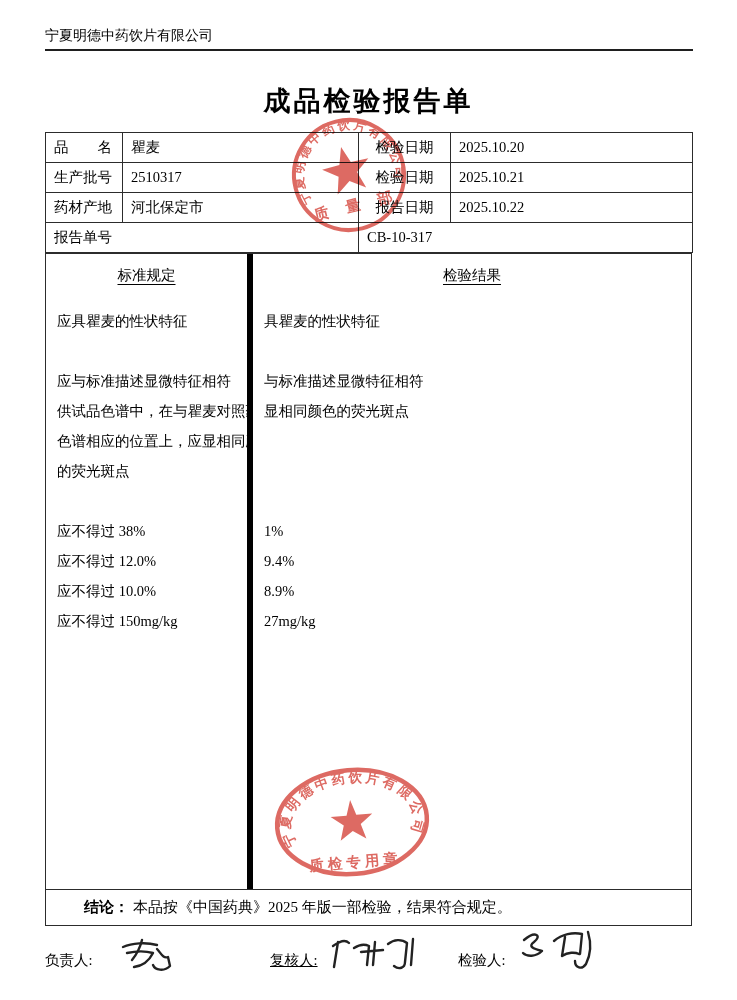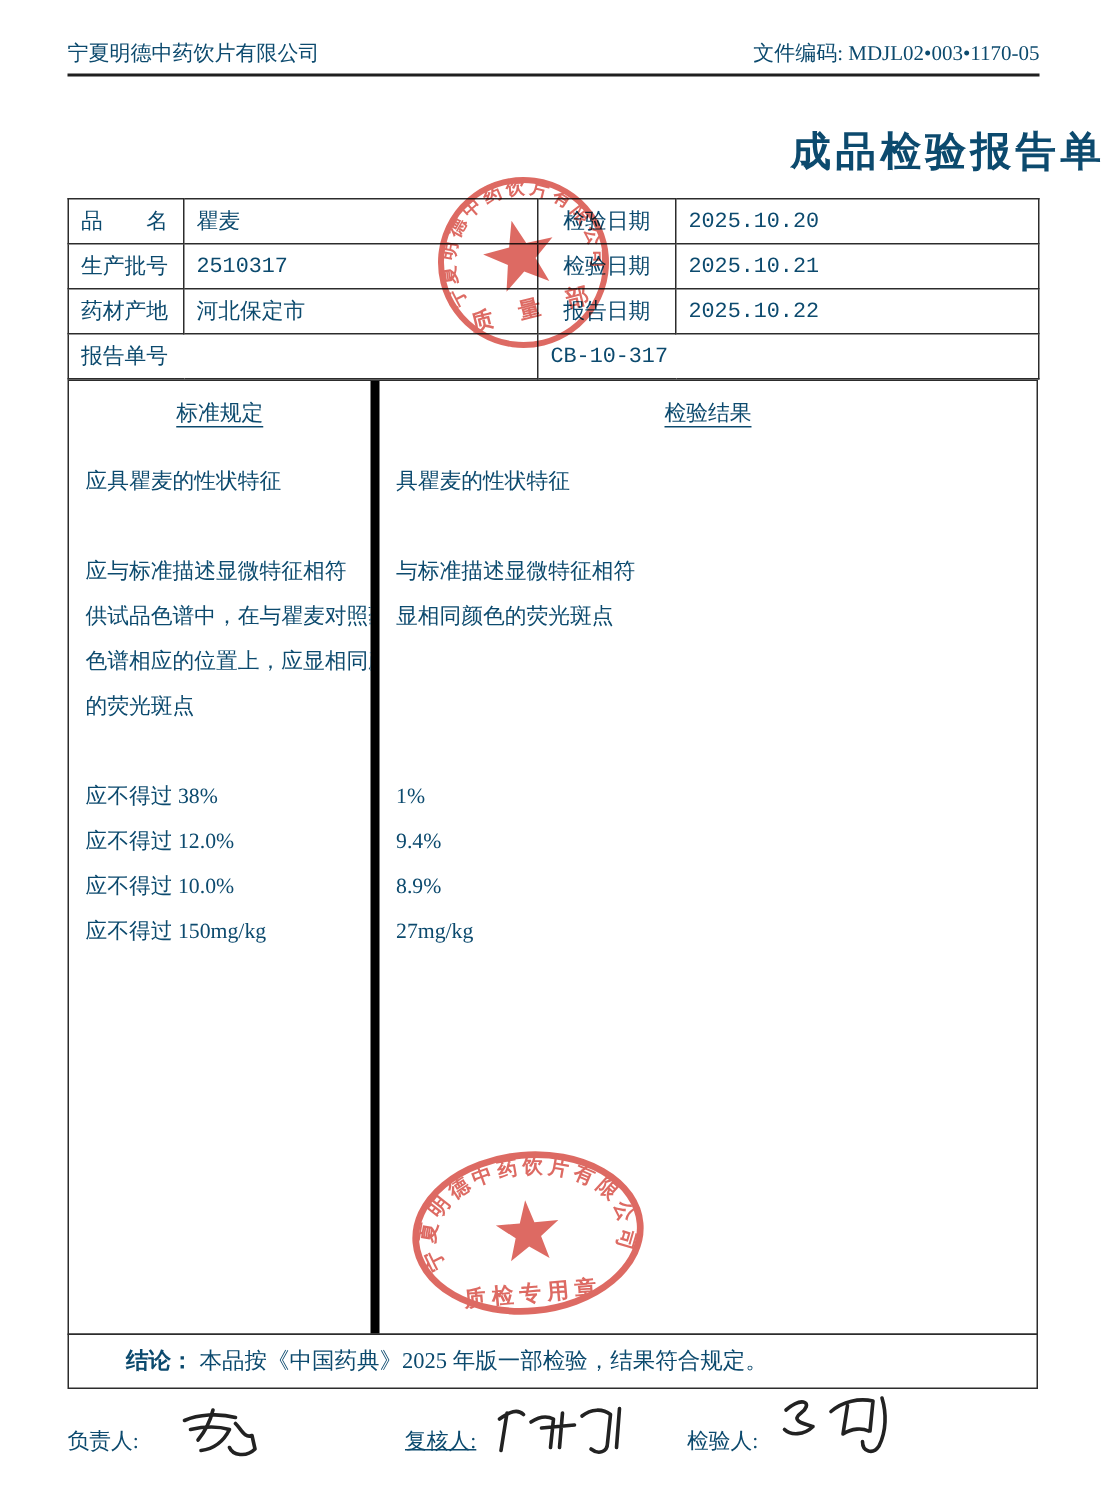--- a/index.html
+++ b/index.html
@@ -1,28 +1,28 @@
 <!DOCTYPE html>
 <html><head>
 <meta charset="utf-8">
 <style>
   html,body{margin:0;padding:0;background:#fff;}
   .page{
     position:relative;width:737px;height:1000px;background:#ffffff;
-    font-family:"Liberation Serif","DejaVu Serif",serif;color:#0c4a6e;overflow:hidden;
+    font-family:"Liberation Serif","DejaVu Serif",serif;color:#000000;overflow:hidden;
   }
   
   .doc-header{position:absolute;left:45px;right:44px;top:27px;display:flex;
     justify-content:space-between;font-size:14px;}
   .header-rule{position:absolute;left:45px;right:44px;top:49px;border-top:2px solid #1f1f1f;}
-  .title{position:absolute;left:0;top:83px;width:100%;text-align:right;
+  .title{position:absolute;left:0;top:83px;width:100%;text-align:center;
     font-size:27px;font-weight:bold;letter-spacing:3px;}
   
   table.info{position:absolute;left:45px;top:132px;width:647px;border-collapse:collapse;
-    table-layout:fixed;font-size:14.5px;font-family:Liberation Mono, monospace;}
+    table-layout:fixed;font-size:14.5px;}
   table.info td{border:1px solid #2c2c2c;height:29px;padding:0 8px;overflow:hidden;white-space:nowrap;}
   td.lab2{text-align:center;padding:0 4px;}
   
   .main{position:absolute;left:45px;top:253px;width:647px;height:637px;
     border:1px solid #2c2c2c;box-sizing:border-box;display:flex;font-size:14.5px;}
   .col{box-sizing:border-box;height:100%;}
   .col.c1{width:215px;border-right:1px solid #2c2c2c;}
   .col.c2{width:207px;border-right:6px solid #000000;}
   .col.c3{flex:1;}
   .col-head{height:52px;box-sizing:border-box;padding-top:12px;text-align:center;}
@@ -42,21 +42,20 @@
   .stamp{position:absolute;pointer-events:none;mix-blend-mode:multiply;opacity:.8;}
   .stamp text{font-family:"Liberation Serif","DejaVu Serif",serif;font-weight:bold;}
 </style>
 </head>
 <body>
 
 <div class="page">
 
   <div class="doc-header">
     <span>宁夏明德中药饮片有限公司</span>
-    <span>文件编码: MDJL02•003•1170-05</span>
   </div>
   <div class="header-rule"></div>
 
   <div class="title">成品检验报告单</div>
 
   <table class="info">
     <colgroup>
         <col style="width:77px">
         <col style="width:236px">
         <col style="width:92px">

